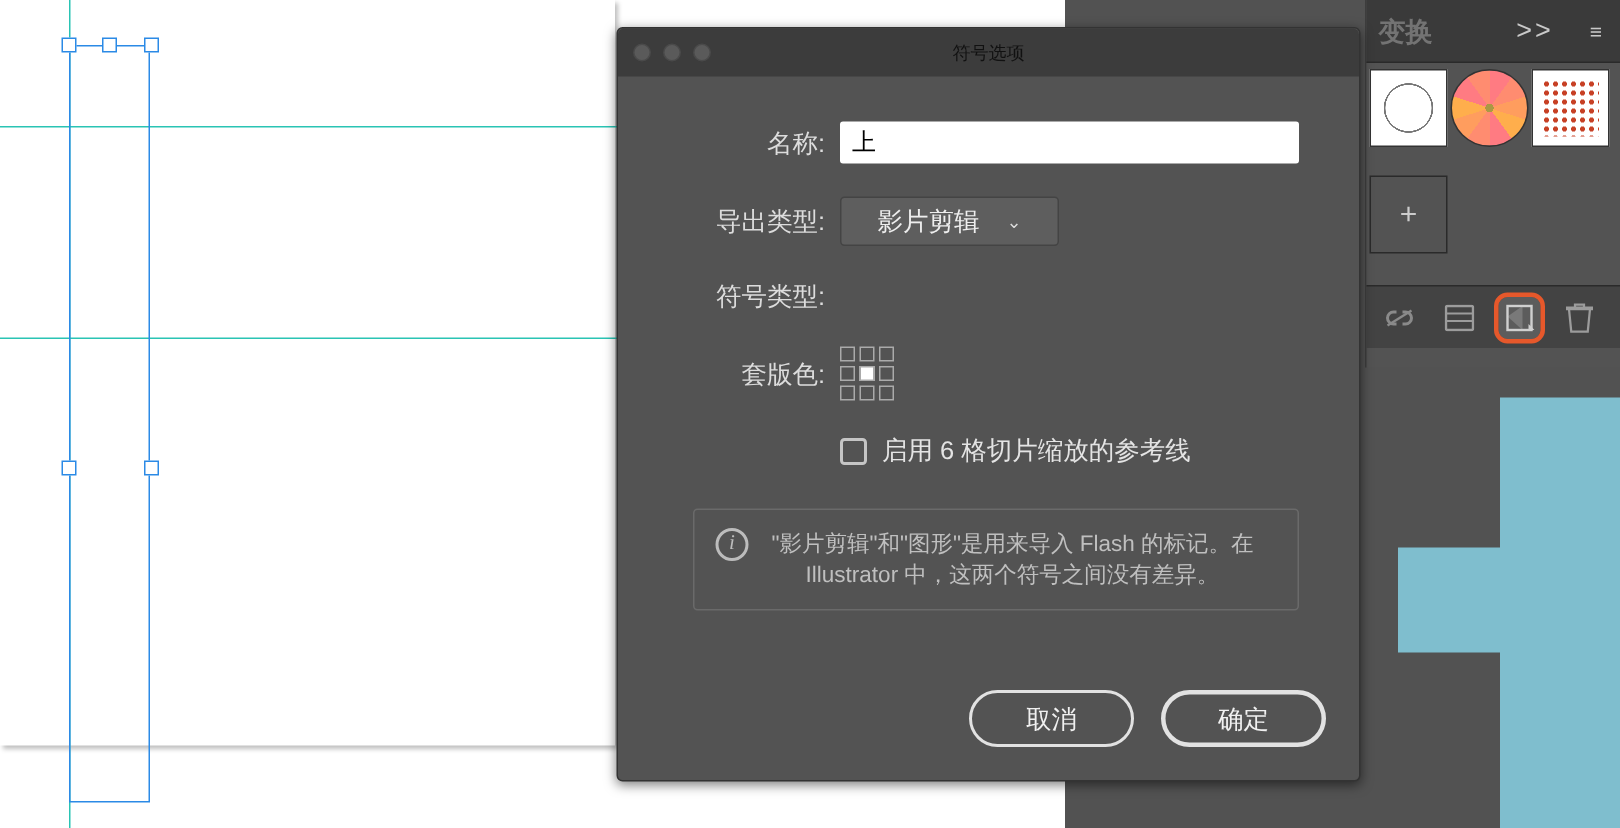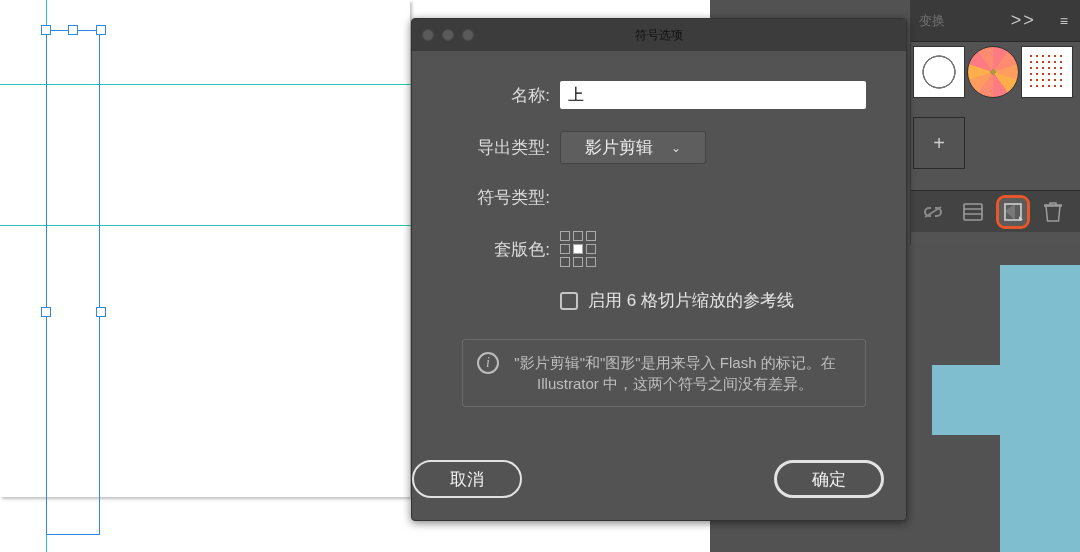--- a/index.html
+++ b/index.html
@@ -78,21 +78,22 @@
       height: 42px;
       display: flex;
       align-items: center;
       padding: 0 8px;
       gap: 20px;
       background: #3a3a3a;
       border-bottom: 1px solid #2a2a2a;
     }
     .panel-tab {
       color: #c9c9c9;
-      font-size: 13px;
+      font-size: 18px;
+      font-weight: bold;
     }
     .panel-more {
       color: #c9c9c9;
       margin-left: auto;
       font-size: 18px;
       letter-spacing: 2px;
     }
     .panel-menu-icon {
       color: #c9c9c9;
       font-size: 14px;
@@ -254,21 +255,21 @@
       border: 2px solid #bcbcbc; border-radius: 50%;
       display: flex; align-items: center; justify-content: center;
       color: #bcbcbc; font-family: Georgia, serif; font-style: italic;
       font-size: 14px;
       flex-shrink: 0;
     }
     .info-text { color: #bfbfbf; font-size: 15px; line-height: 1.4; text-align: center;}
 
     .dialog-buttons {
       display: flex;
-      justify-content: space-between;
+      justify-content: flex-end;
       gap: 18px;
       padding: 0 22px 22px 0;
     }
     .btn {
       min-width: 110px; height: 38px;
       border: 2px solid #e2e2e2;
       border-radius: 20px;
       background: transparent;
       color: #f0f0f0;
       font-size: 17px;

